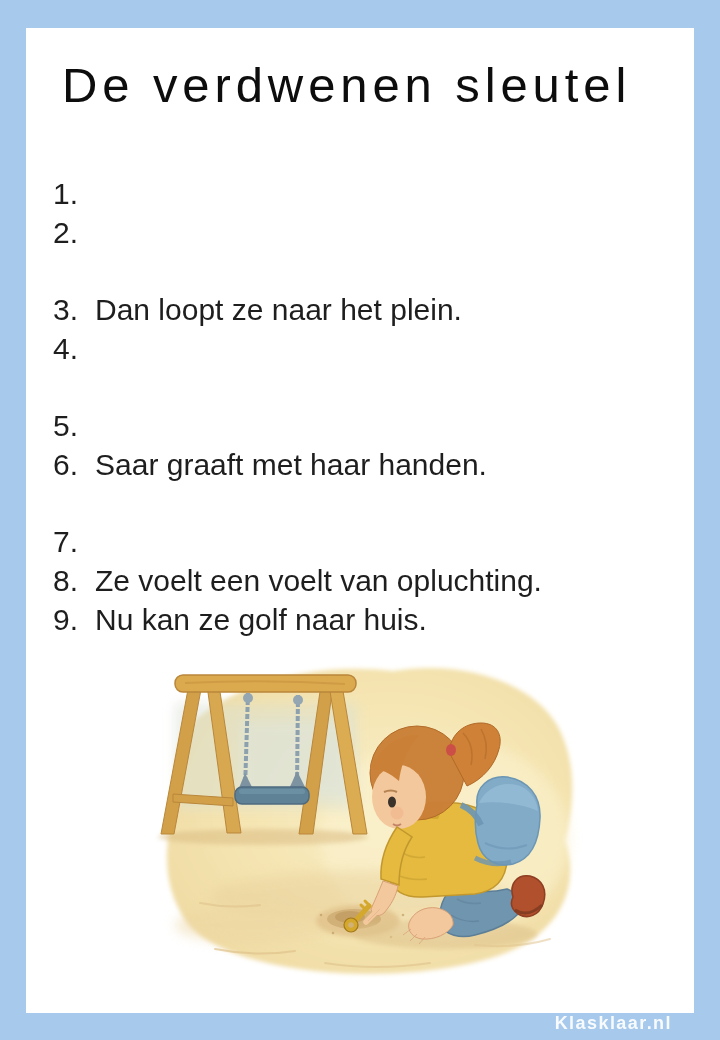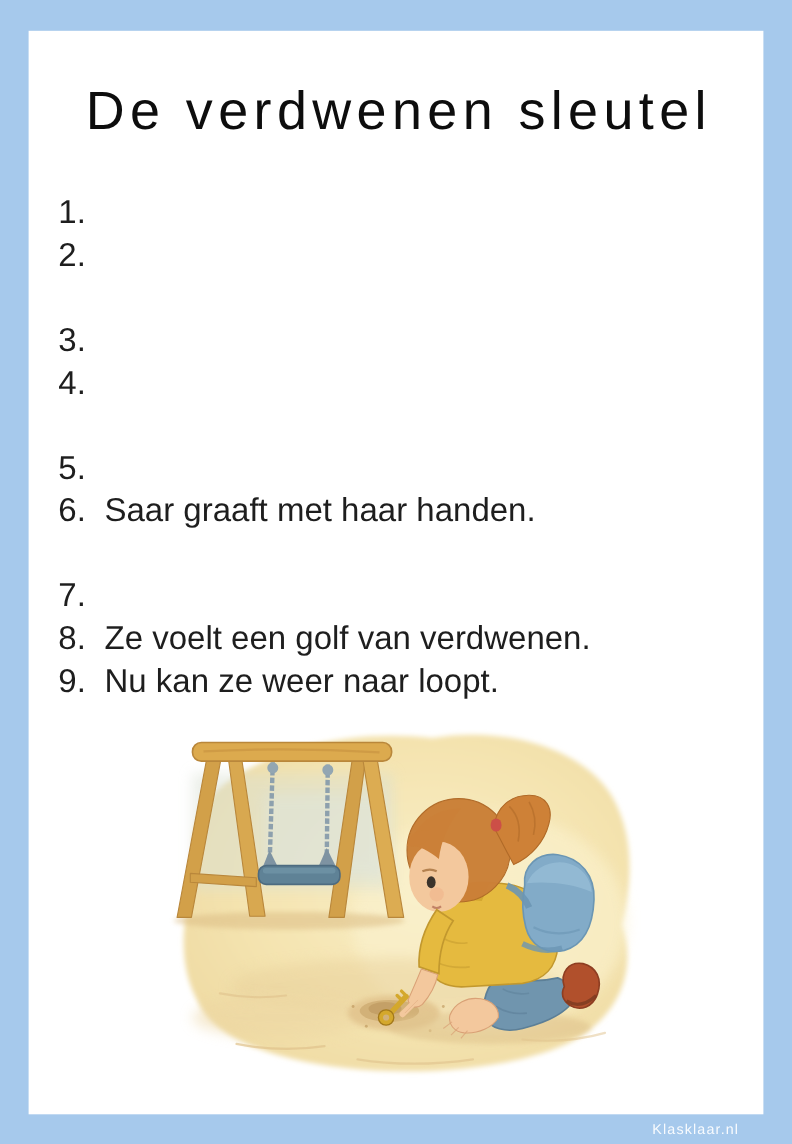--- a/index.html
+++ b/index.html
@@ -6,36 +6,36 @@
   body{
     width:720px;height:1040px;position:relative;overflow:hidden;
     font-family:"Liberation Sans",sans-serif;background:#a6c9ec;
   }
   .page{position:absolute;inset:0;background:#a6c9ec;}
   .content{
     position:absolute;left:26px;top:28px;width:668px;height:985px;
     background:#ffffff;
   }
   .title{
-    position:absolute;left:36px;top:28px;margin:16px;
+    position:absolute;left:36px;top:28px;margin:0;
     font-size:49px;font-weight:300;letter-spacing:0.10em;
     color:#0d0d0d;line-height:1.2;white-space:nowrap;
   }
   .story{
     position:absolute;left:27px;top:146px;width:620px;
     font-size:30px;line-height:39px;color:#1e1e1e;
   }
   .group{margin-bottom:38px;}
   .row{display:flex;}
   .num{width:42px;flex:none;}
   .txt{white-space:nowrap;}
   .illo{position:absolute;left:119px;top:625px;}
   .watermark{
     position:absolute;right:48px;bottom:6px;
-    font-size:13px;letter-spacing:0.08em;font-weight:400;
+    font-size:18px;letter-spacing:0.08em;font-weight:700;
     color:rgba(255,255,255,0.92);
   }
 </style>
 </head>
 <body>
 
 <div class="page">
   <div class="content">
 
     <h1 class="title">De verdwenen sleutel</h1>
@@ -45,45 +45,46 @@
         <div class="row">
           <span class="num">1.</span>
         </div>
         <div class="row">
           <span class="num">2.</span>
         </div>
       </div>
       <div class="group">
         <div class="row">
           <span class="num">3.</span>
+          <span class="txt">Dan loopt ze naar het plein.</span>
         </div>
         <div class="row">
           <span class="num">4.</span>
         </div>
       </div>
       <div class="group">
         <div class="row">
           <span class="num">5.</span>
         </div>
         <div class="row">
           <span class="num">6.</span>
           <span class="txt">Saar graaft met haar handen.</span>
         </div>
       </div>
       <div class="group">
         <div class="row">
           <span class="num">7.</span>
         </div>
         <div class="row">
           <span class="num">8.</span>
-          <span class="txt">Ze voelt een golf van verdwenen.</span>
+          <span class="txt">Ze voelt een voelt van opluchting.</span>
         </div>
         <div class="row">
           <span class="num">9.</span>
-          <span class="txt">Nu kan ze weer naar loopt.</span>
+          <span class="txt">Nu kan ze golf naar huis.</span>
         </div>
       </div>
     </div>
 
     <svg class="illo" viewBox="0 0 440 330" width="440" height="330" xmlns="http://www.w3.org/2000/svg">
       <defs>
         <radialGradient id="sandGrad" cx="55%" cy="45%" r="70%">
           <stop offset="0%" stop-color="#f9eec6"></stop>
           <stop offset="60%" stop-color="#f4e3af"></stop>
           <stop offset="100%" stop-color="#eed9a0"></stop>

